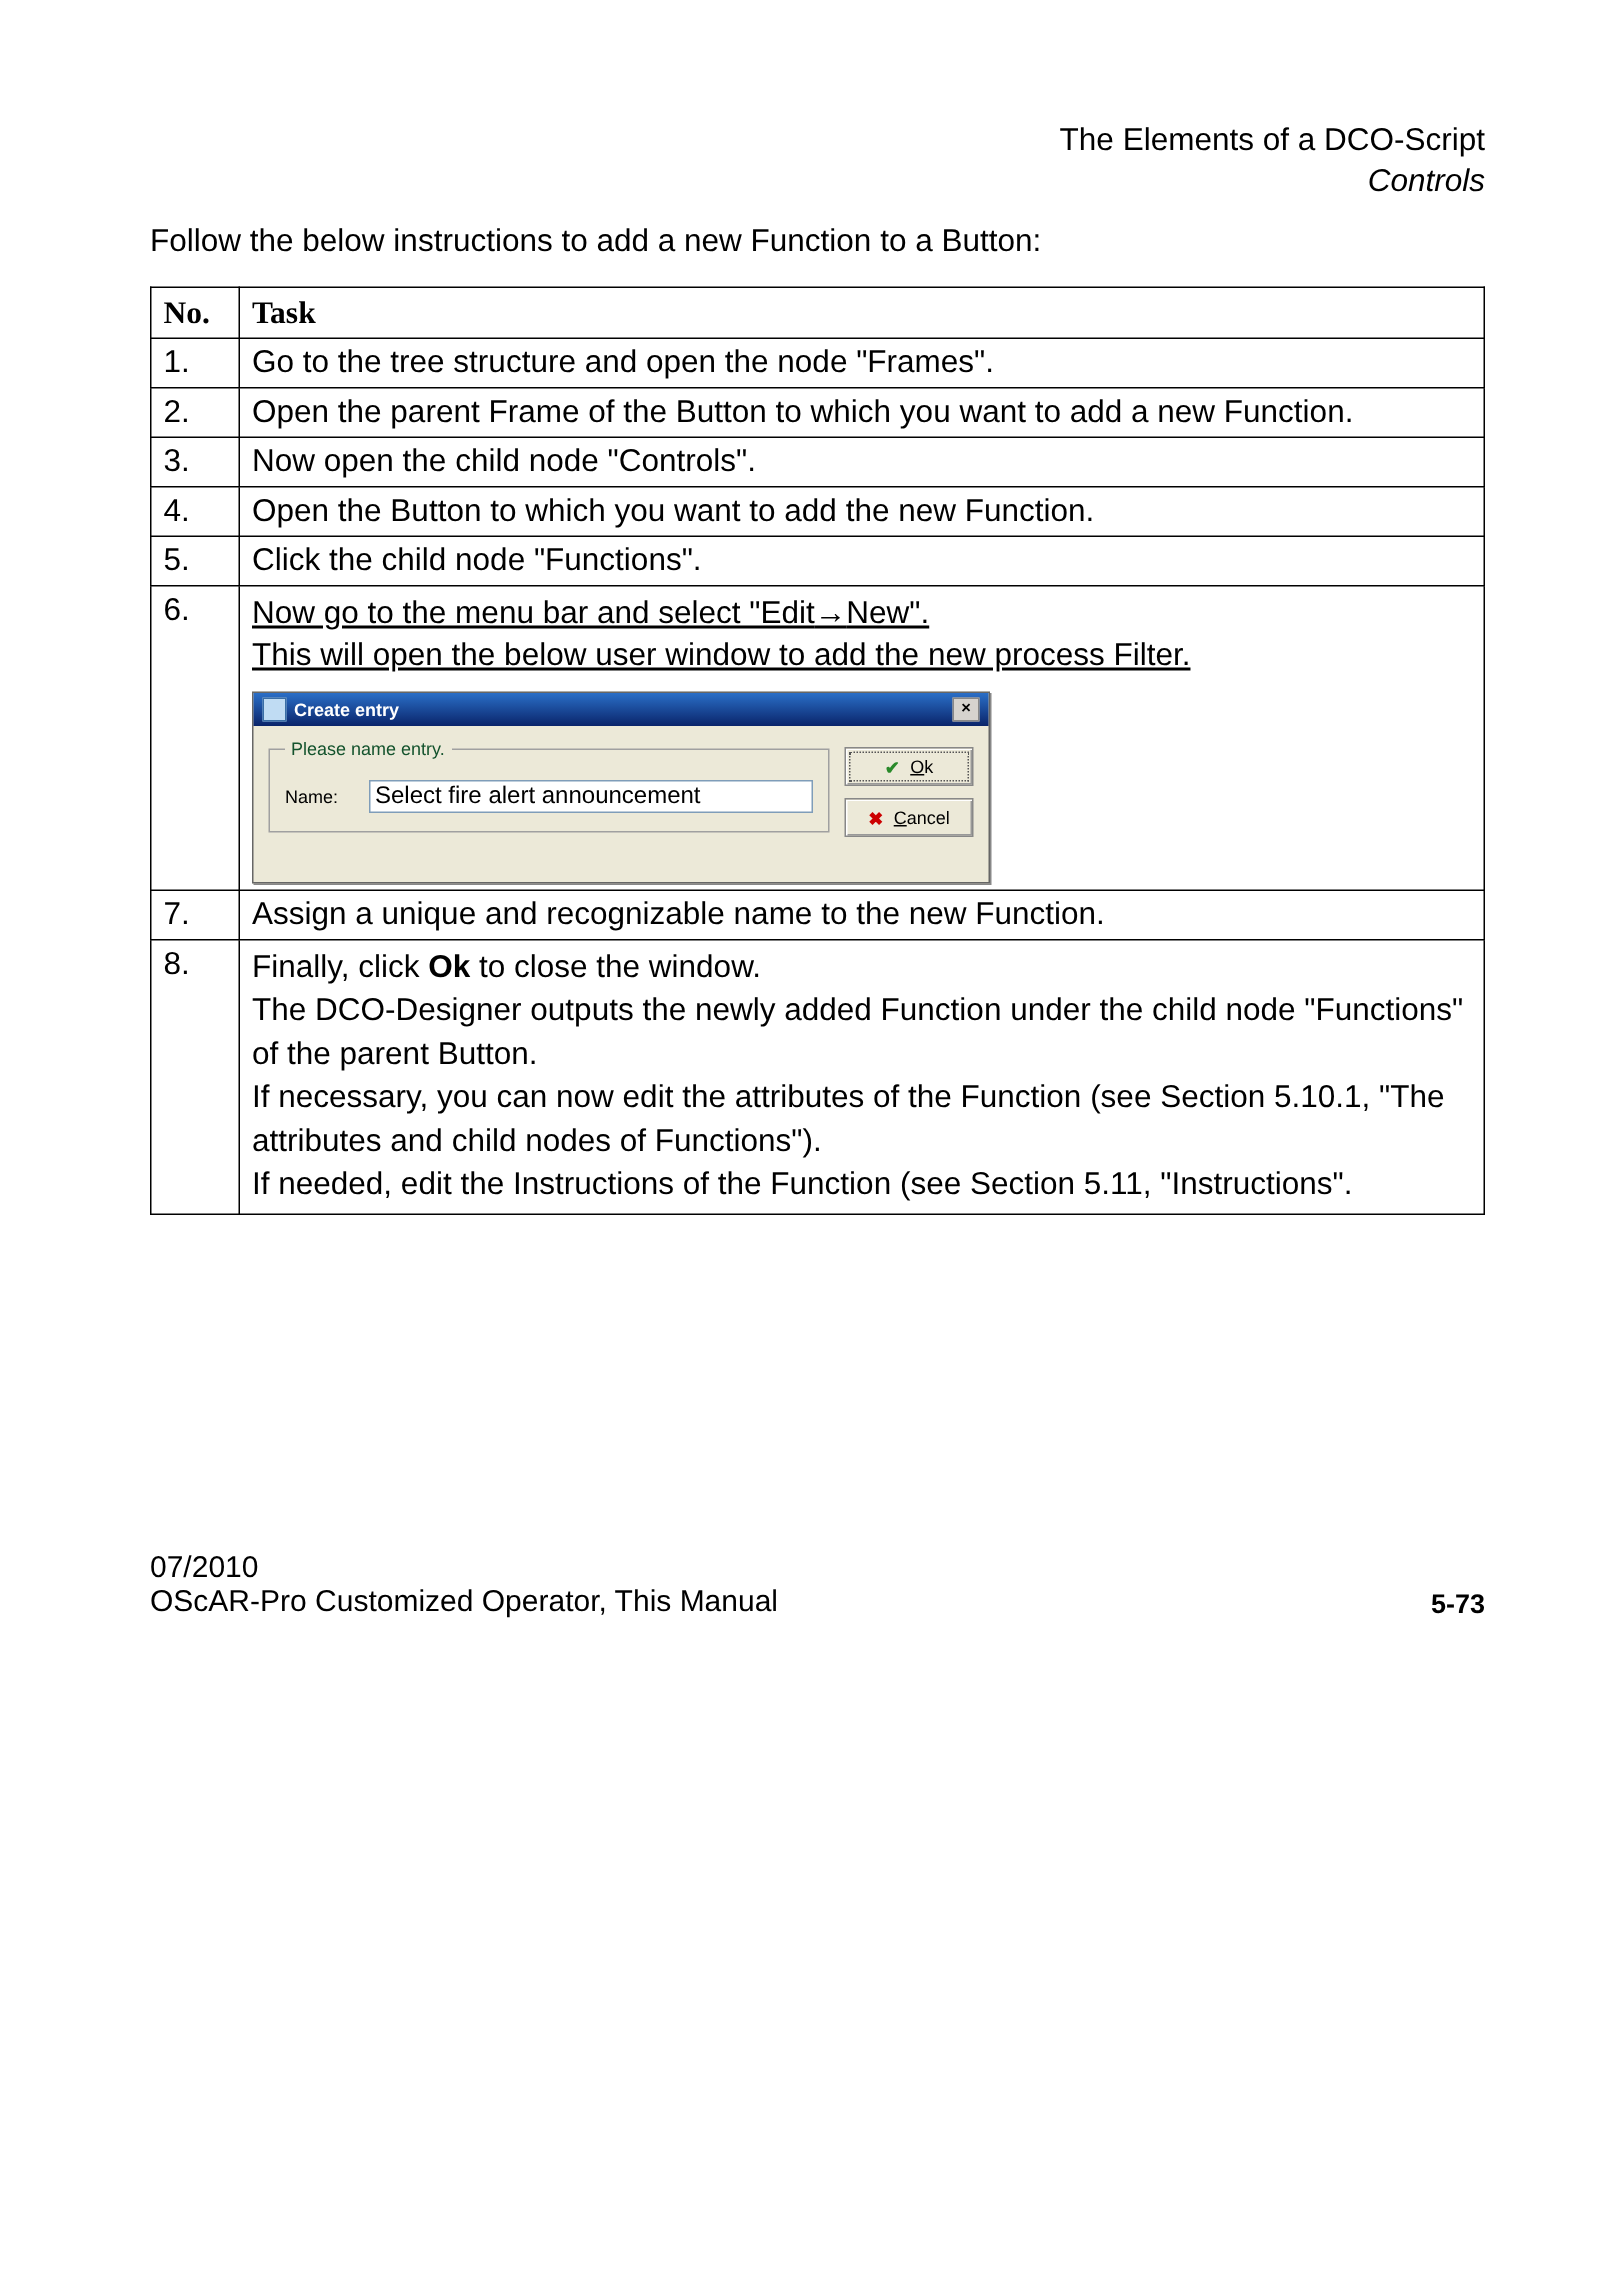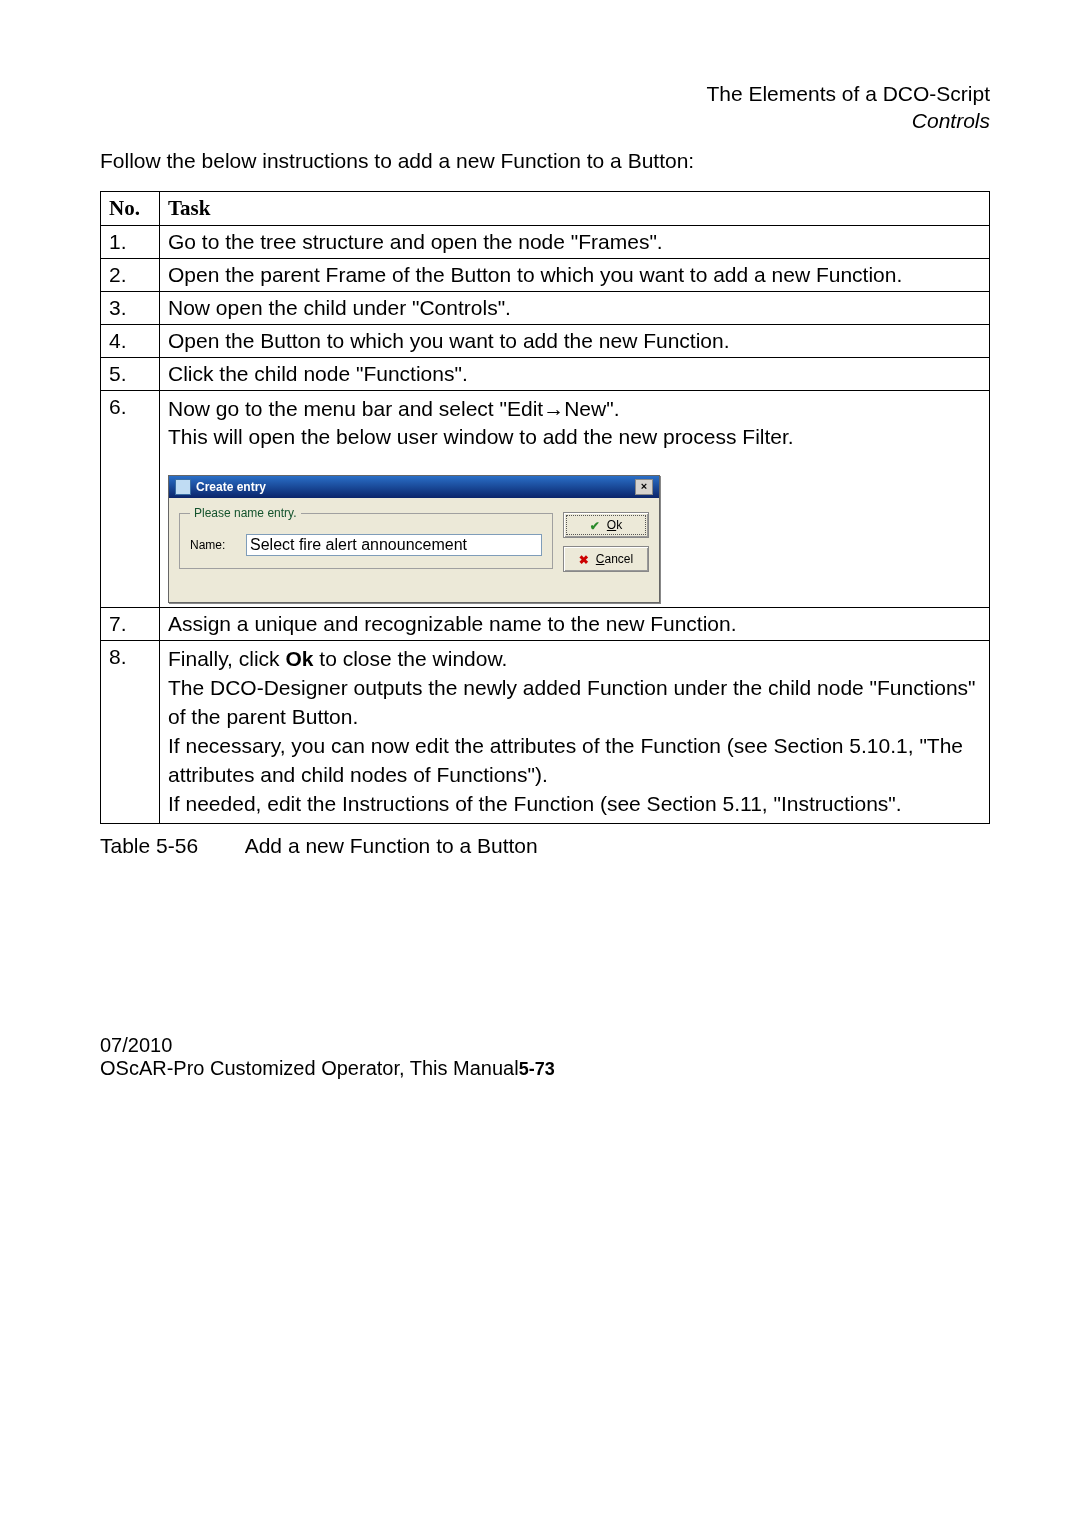--- a/index.html
+++ b/index.html
@@ -39,21 +39,21 @@
     font-size: 21px;
   }
   table.tasks th, table.tasks td {
     border: 1px solid #000;
     padding: 4px 8px;
     vertical-align: top;
     text-align: left;
   }
   table.tasks th { font-weight: bold; font-family: Liberation Serif, serif; }
   table.tasks td.no { width: 42px; }
-  .row6-text { margin-bottom: 24px; line-height:1.35; }
+  .row6-text { margin-bottom: 10px; line-height:1.35;text-decoration:underline; }
   .row8-text { line-height:1.38; }
 
   
   .dialog {
     width: 490px;
     border: 1px solid #666;
     background: #ece9d8;
     font-family: Tahoma, Arial, sans-serif;
     font-size: 12px;
     box-shadow: 1px 1px 0 #888;
@@ -123,20 +123,21 @@
     font-size: 21px;
   }
   .table-caption .label { display:inline-block; width:140px; }
 
   .footer {
     position: absolute;
     bottom: 60px;
     left: 100px;
     right: 90px;
     display: flex;
+    justify-content: space-between;
     align-items: flex-end;
     font-size: 20px;
   }
   .footer .right { font-weight: bold; font-size: 18px; }
   .arrow { font-family: Arial, sans-serif; }
 </style>
 </head>
 <body>
 
 <div class="page">
@@ -160,21 +161,21 @@
       <tr>
         <td class="no">1.</td>
         <td>Go to the tree structure and open the node "Frames".</td>
       </tr>
       <tr>
         <td class="no">2.</td>
         <td>Open the parent Frame of the Button to which you want to add a new Function.</td>
       </tr>
       <tr>
         <td class="no">3.</td>
-        <td>Now open the child under "Controls".</td>
+        <td>Now open the child node "Controls".</td>
       </tr>
       <tr>
         <td class="no">4.</td>
         <td>Open the Button to which you want to add the new Function.</td>
       </tr>
       <tr>
         <td class="no">5.</td>
         <td>Click the child node "Functions".</td>
       </tr>
       <tr>
@@ -227,24 +228,20 @@
             <span>Finally, click </span><b>Ok</b><span> to close the window.</span><br>
             <span>The DCO-Designer outputs the newly added Function under the child node "Functions" of the parent Button.</span><br>
             <span>If necessary, you can now edit the attributes of the Function (see Section 5.10.1, "The attributes and child nodes of Functions").</span><br>
             <span>If needed, edit the Instructions of the Function (see Section 5.11, "Instructions".</span>
           </div>
         </td>
       </tr>
     </tbody>
   </table>
 
-  <div class="table-caption">
-    <span class="label">Table 5-56</span>
-    <span>Add a new Function to a Button</span>
-  </div>
 
   <div class="footer">
     <div>
       <div>07/2010</div>
       <div>OScAR-Pro Customized Operator, This Manual</div>
     </div>
     <div class="right">5-73</div>
   </div>
 
 </div>

